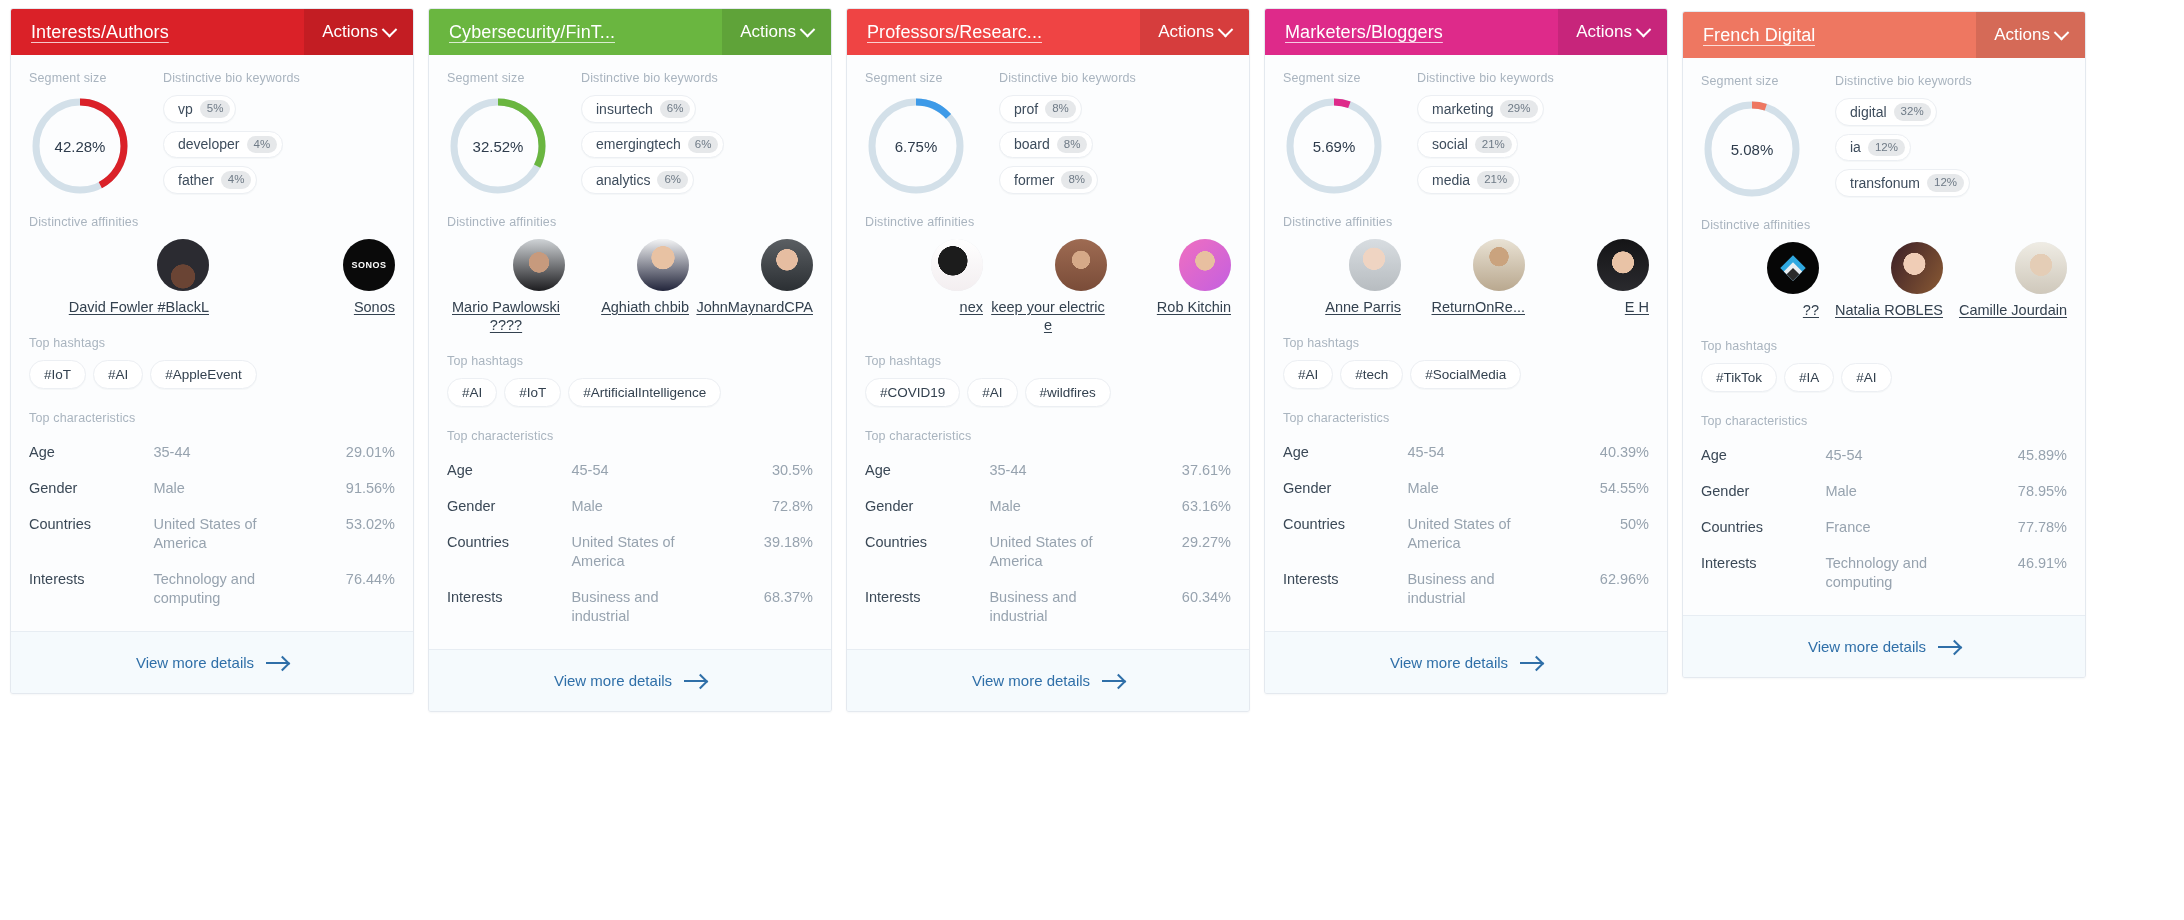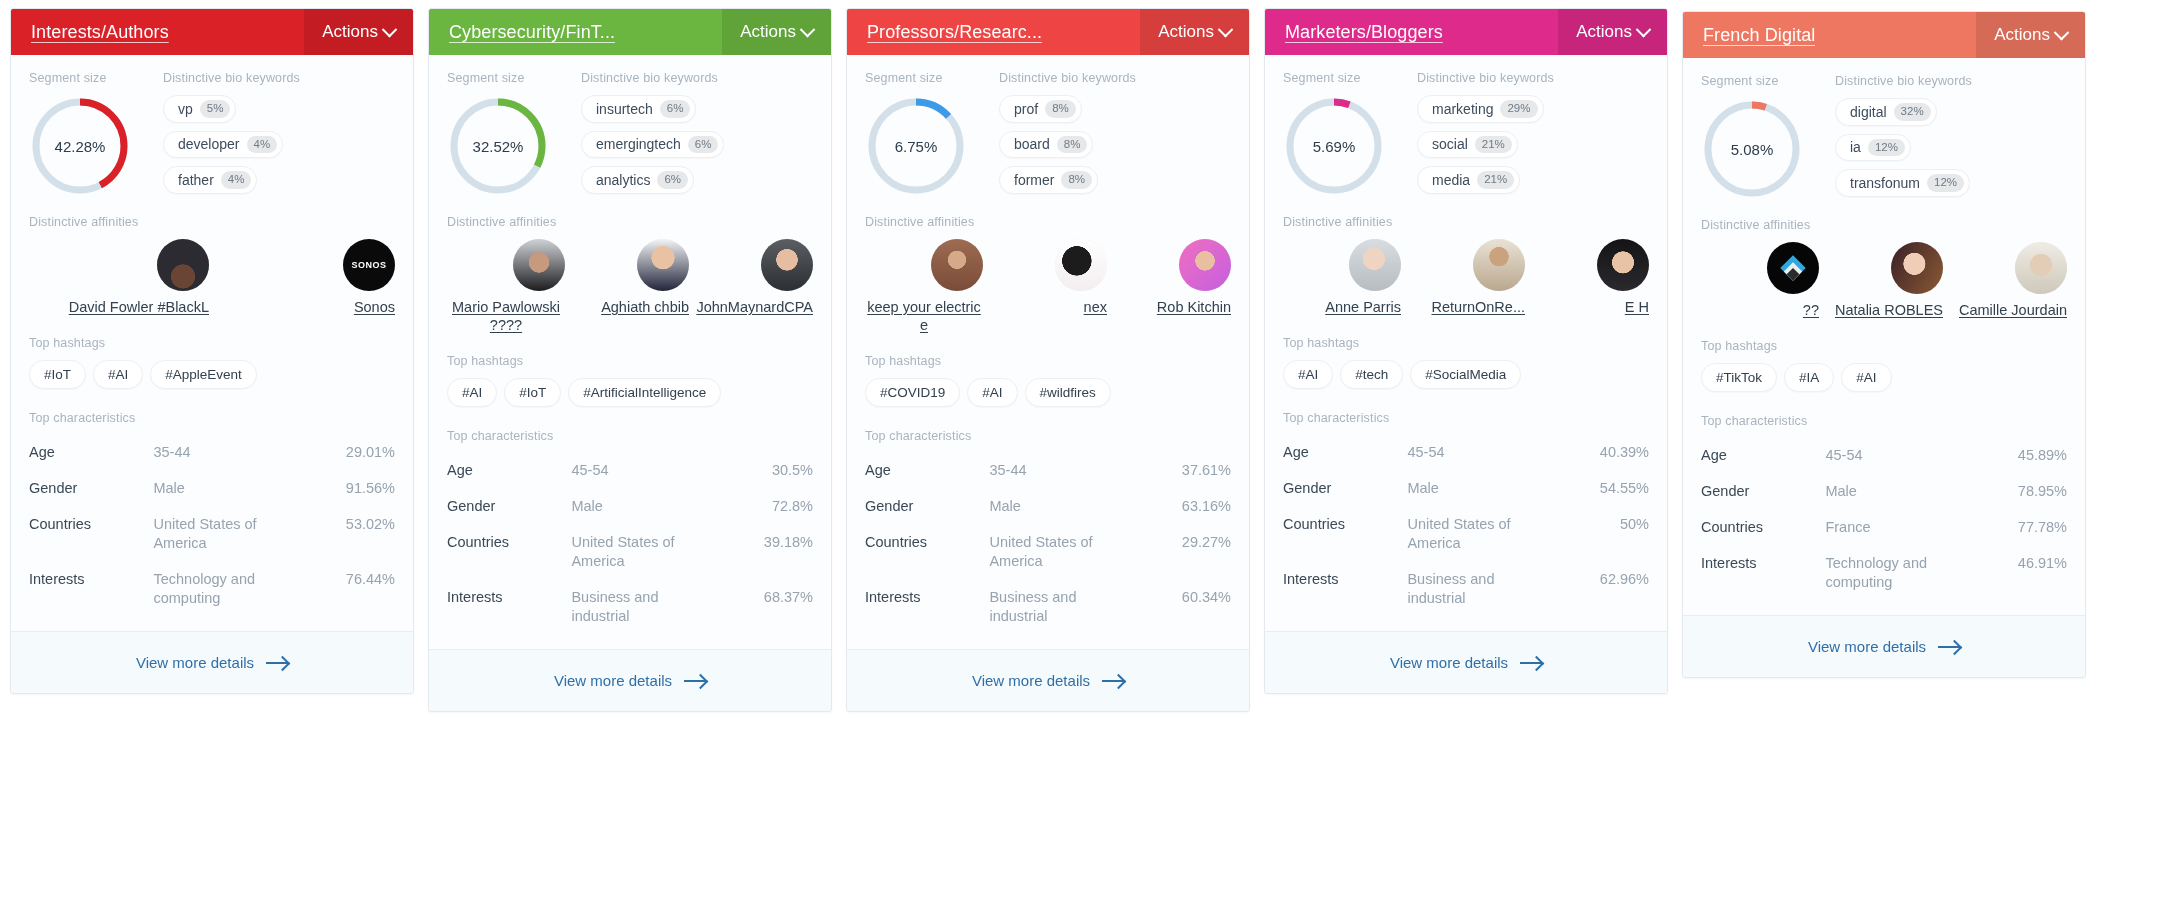--- a/index.html
+++ b/index.html
@@ -456,29 +456,29 @@
                 <span class="kw-pct">8%</span>
               </div>
             </div>
           </div>
         </div>
         <div class="aff-block">
           <div class="sec-label">Distinctive affinities</div>
           <div class="aff-row">
             <div class="aff">
               <div class="avatar">
+                <div class="ph" style="background:radial-gradient(circle at 42% 42%,#1c1c1c 0 34%,transparent 35%),linear-gradient(#ffffff,#f3eef0)"></div>
+              </div>
+              <div class="aff-name nowrap">nex</div>
+            </div>
+            <div class="aff">
+              <div class="avatar">
                 <div class="ph" style="background:radial-gradient(circle at 50% 40%,#d6a988 0 22%,transparent 23%),linear-gradient(#9e6b52,#7a4c38)"></div>
               </div>
               <div class="aff-name">keep your electric e</div>
-            </div>
-            <div class="aff">
-              <div class="avatar">
-                <div class="ph" style="background:radial-gradient(circle at 42% 42%,#1c1c1c 0 34%,transparent 35%),linear-gradient(#ffffff,#f3eef0)"></div>
-              </div>
-              <div class="aff-name nowrap">nex</div>
             </div>
             <div class="aff">
               <div class="avatar">
                 <div class="ph" style="background:radial-gradient(circle at 50% 42%,#e8bfa0 0 24%,transparent 25%),linear-gradient(135deg,#f06fc0,#c45fe0)"></div>
               </div>
               <div class="aff-name">Rob Kitchin</div>
             </div>
           </div>
         </div>
         <div class="tag-block">

